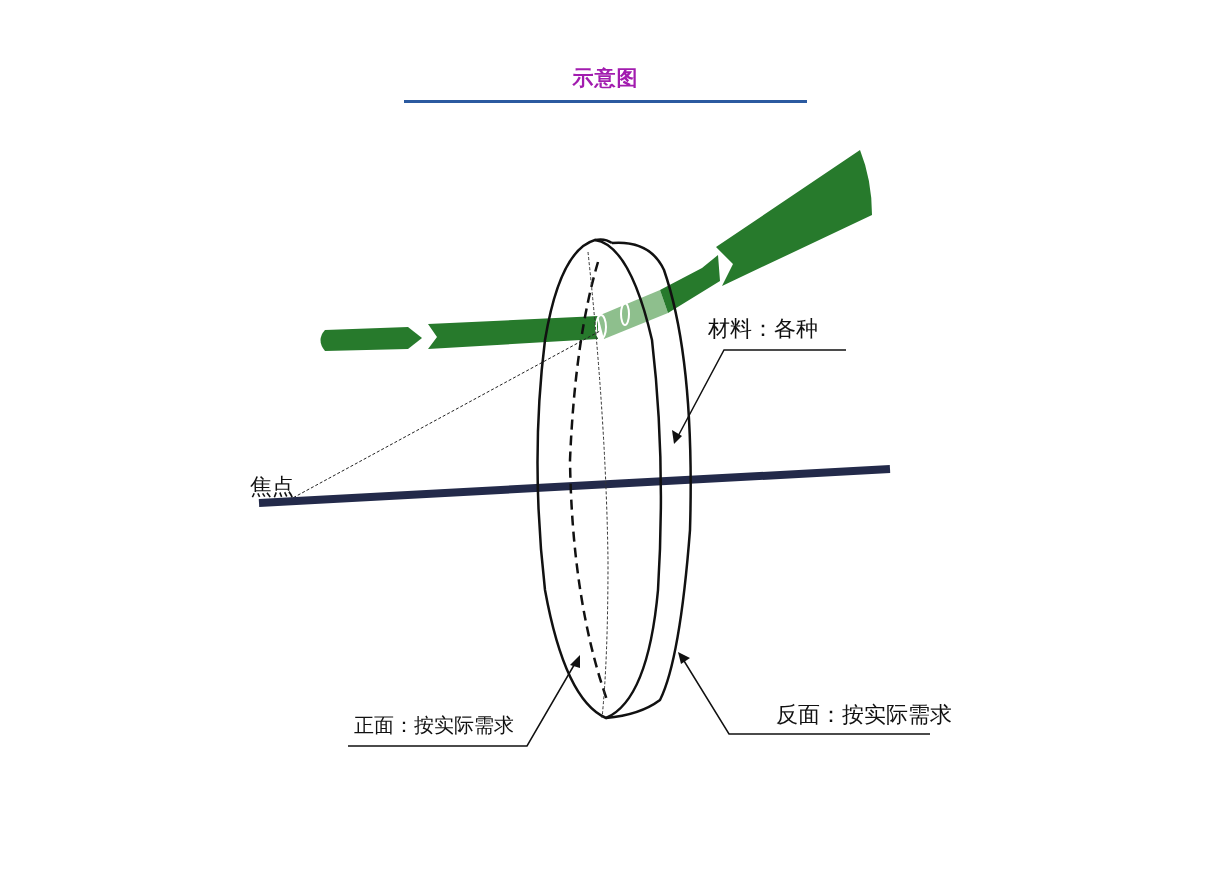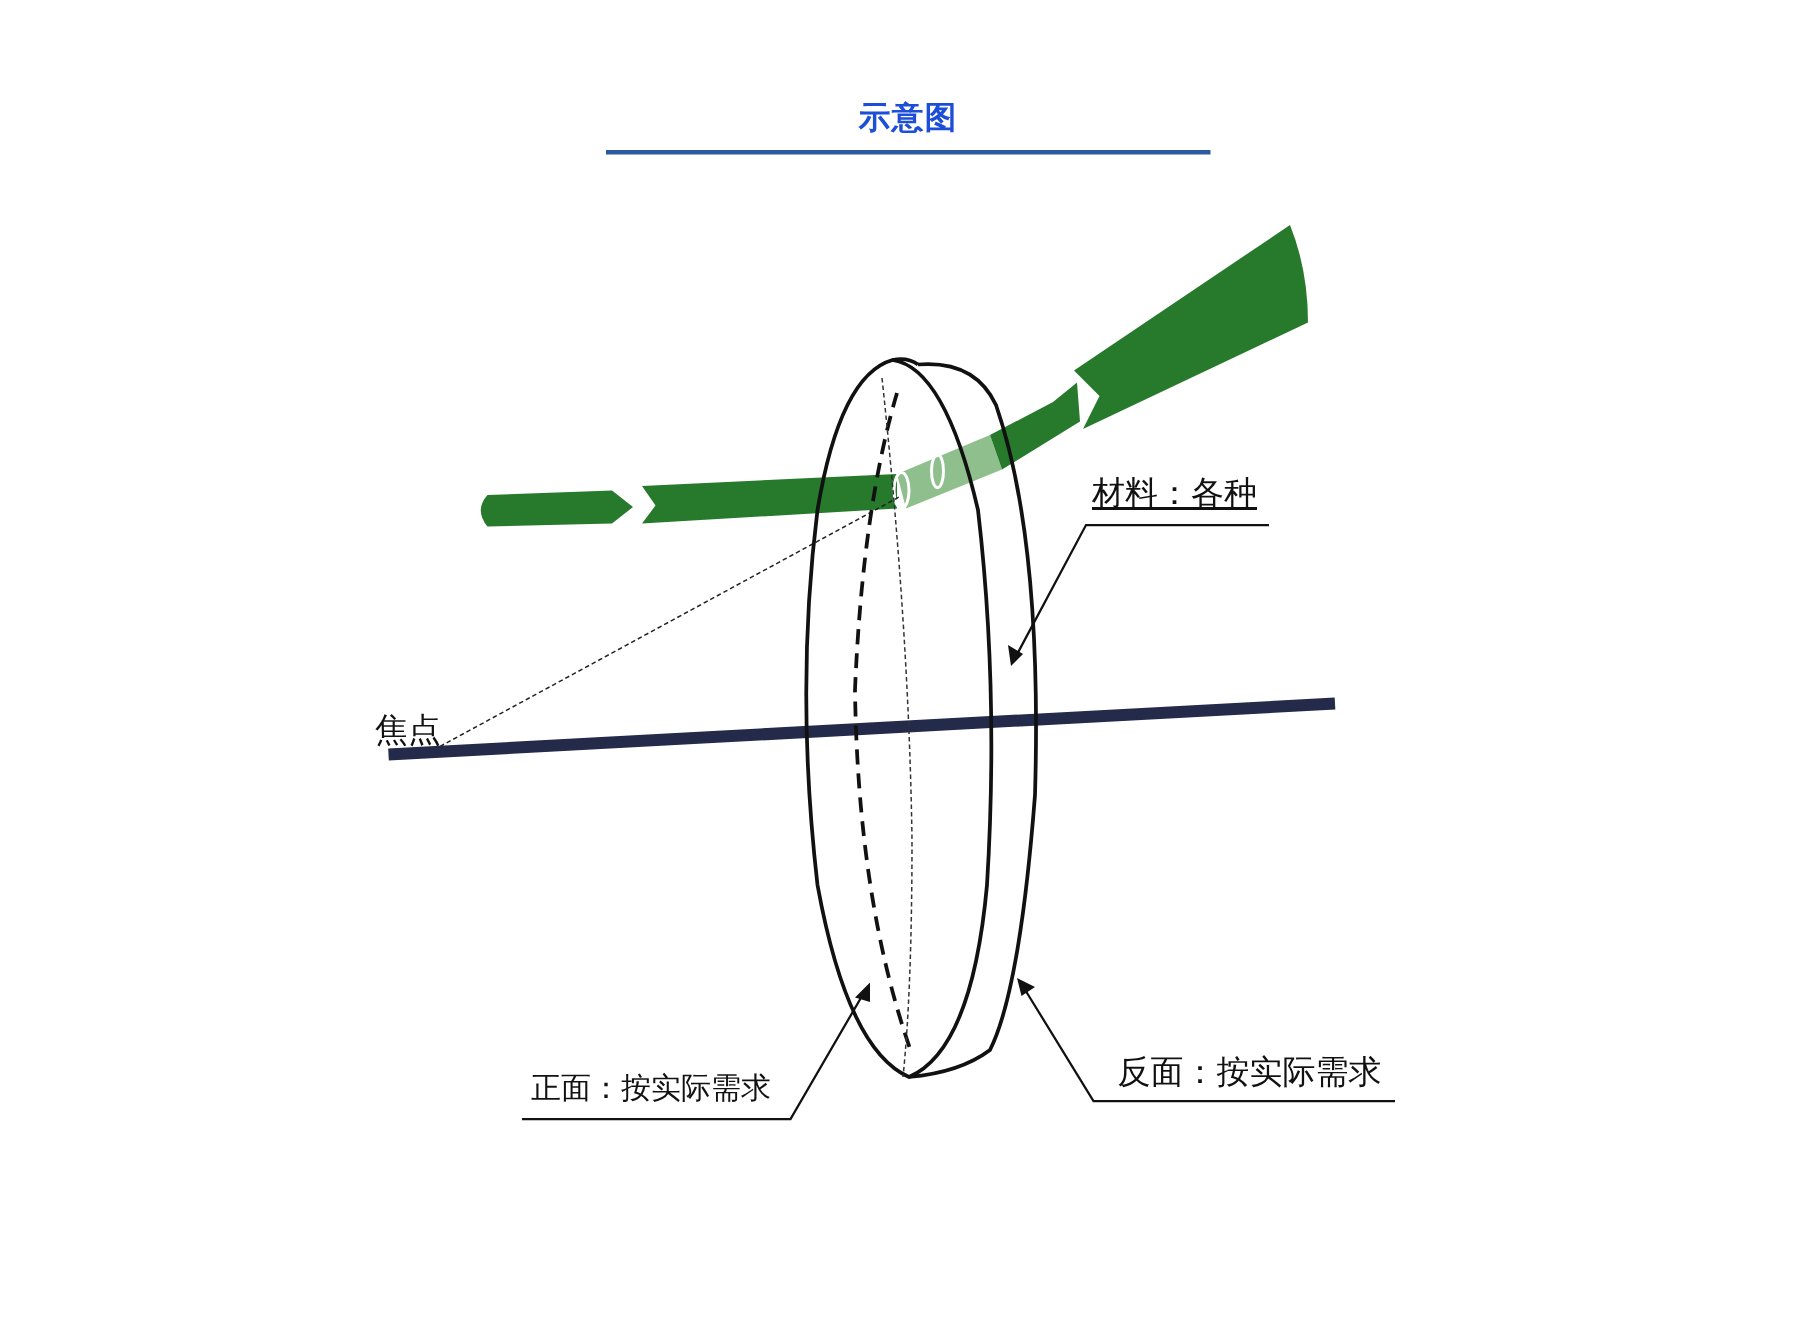--- a/index.html
+++ b/index.html
@@ -1,19 +1,19 @@
 <!DOCTYPE html>
 <html><head>
 <meta charset="utf-8">
 <style>
   html, body { margin: 0; padding: 0; background: #ffffff; }
   body { width: 1206px; height: 884px; position: relative; overflow: hidden;
          font-family: "DejaVu Sans", "Liberation Sans", sans-serif; }
   .title { position: absolute; left: 404px; top: 64px; width: 403px; text-align: center;
-           font-size: 21px; font-weight: bold; color: #1d4ed8; letter-spacing: 1px; }
+           font-size: 21px; font-weight: bold; color: #a21caf; letter-spacing: 1px; }
   .title-rule { position: absolute; left: 404px; top: 100px; width: 403px; height: 3px; background: #2b5aa0; }
   svg.diagram { position: absolute; left: 0; top: 0; }
   .lbl { position: absolute; font-family: "DejaVu Serif", "Liberation Serif", serif; color: #111; font-size: 22px; white-space: nowrap; }
 </style>
 </head>
 <body>
 
 <div class="title">示意图</div>
 <div class="title-rule"></div>
 
@@ -50,15 +50,15 @@
   <polygon points="674,444 672,430 682,436" fill="#111"></polygon>
 
   <polyline points="348,746 527,746 577,660" fill="none" stroke="#111" stroke-width="1.5"></polyline>
   <polygon points="580,655 570,665 580,668" fill="#111"></polygon>
 
   <polyline points="930,734 729,734 681,656" fill="none" stroke="#111" stroke-width="1.5"></polyline>
   <polygon points="678,652 690,658 681,664" fill="#111"></polygon>
 </svg>
 
 <div class="lbl" style="left:250px;top:472px;">焦点</div>
-<div class="lbl" style="left:728px;top:314px;text-decoration:underline;">材料：各种</div>
+<div class="lbl" style="left:708px;top:314px;">材料：各种</div>
 <div class="lbl" style="left:354px;top:712px;font-size:20px;text-align:center;">正面：按实际需求</div>
-<div class="lbl" style="left:745px;top:700px;">反面：按实际需求</div>
+<div class="lbl" style="left:776px;top:700px;">反面：按实际需求</div>
 
 </body></html>

